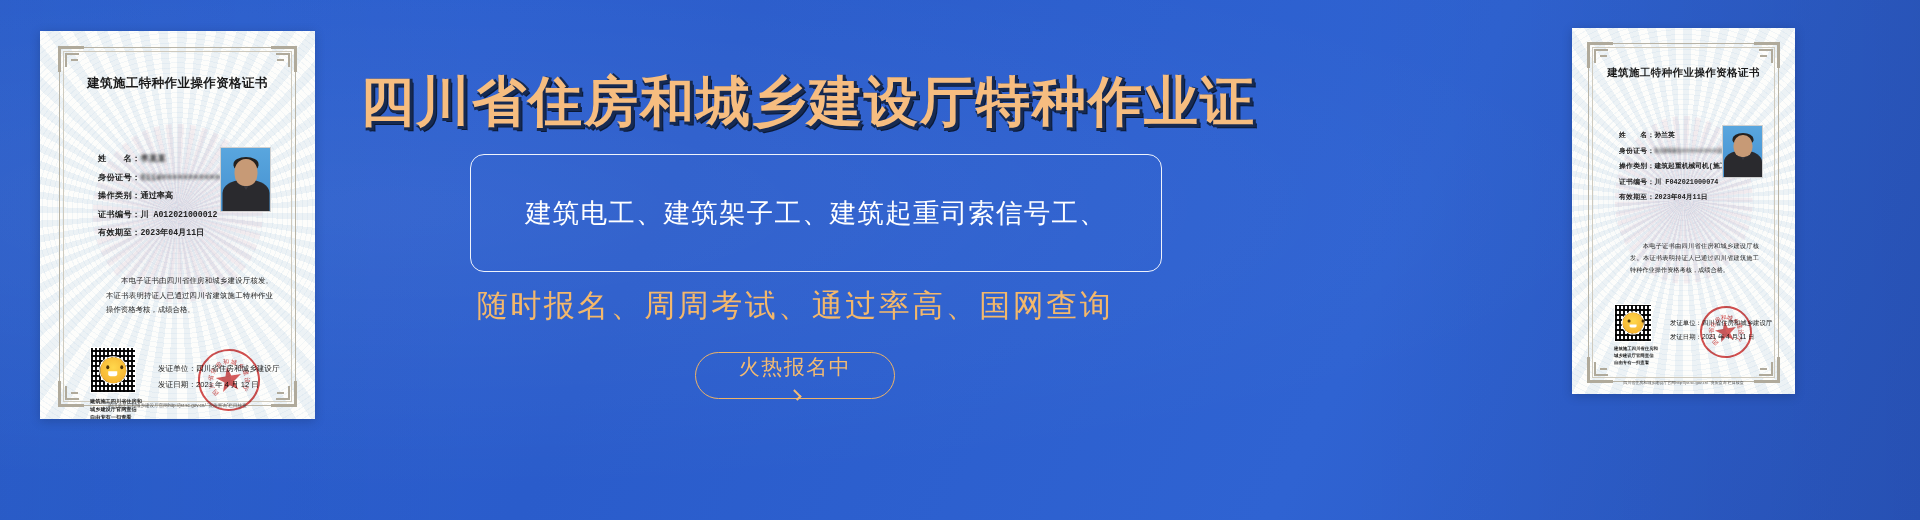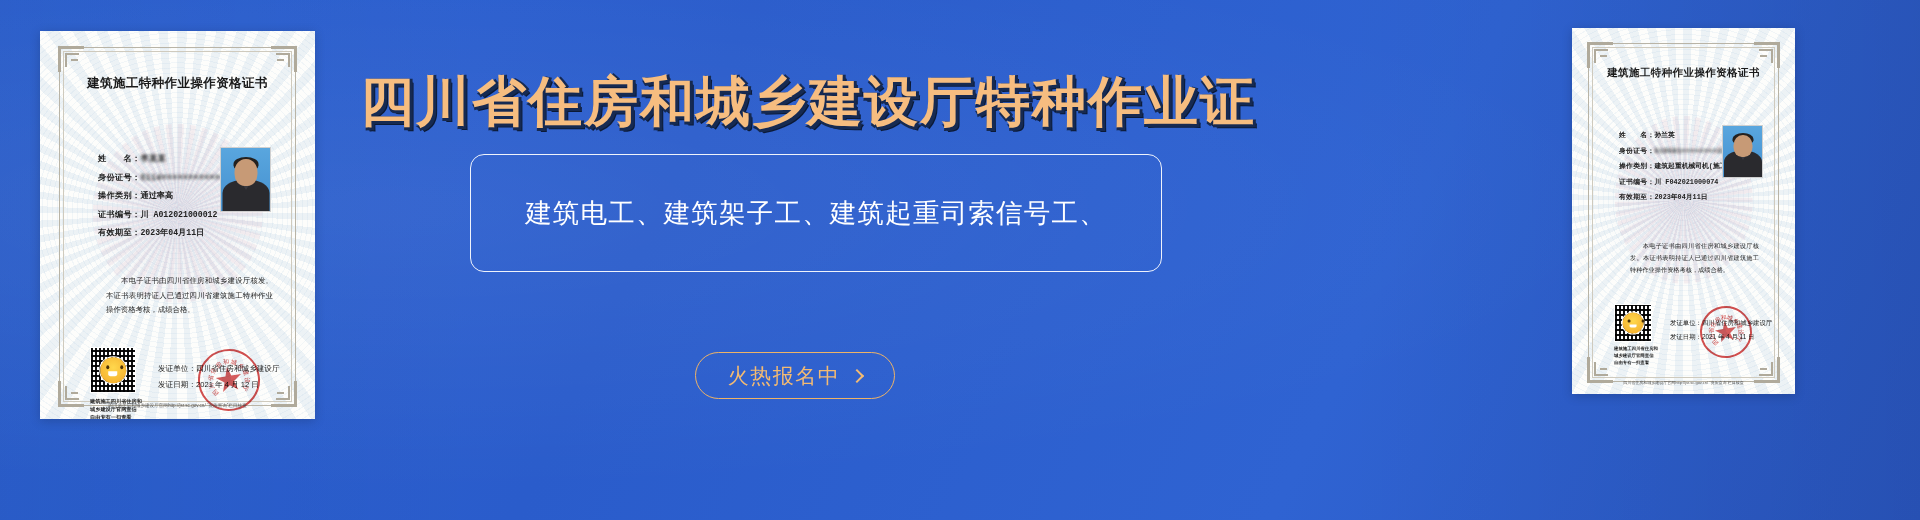--- a/index.html
+++ b/index.html
@@ -250,20 +250,21 @@
   .cta{
     position:absolute; left:50%; top:352px;
     transform:translateX(-50%);
     width:200px; height:47px;
     border:1.6px solid #eeb367;
     border-radius:24px;
     display:flex; align-items:center; justify-content:center;
     gap:11px;
     cursor:pointer;
     background:transparent;
+    flex-direction:column;
   }
   .cta-label{
     color:#f4bb72; font-size:21px; letter-spacing:1.5px; font-weight:400;
   }
   .cta-arrow{
     display:inline-block; width:10px; height:10px;
     border-top:2px solid #f4bb72; border-right:2px solid #f4bb72;
     transform:rotate(45deg);
     margin-left:1px;
   }
@@ -444,19 +445,20 @@
     <div class="cert-foot">四川省住房和城乡建设厅官网http://jsr.sc.gov.cn/  “资质查询”栏目核查</div>
   </div>
 
   <div class="center">
     <div class="headline">四川省住房和城乡建设厅特种作业证</div>
 
     <div class="subbox">
       <div class="subline">建筑电工、建筑架子工、建筑起重司索信号工、</div>
     </div>
 
+    <div class="tagline">随时报名、周周考试、通过率高、国网查询</div>
 
     <div class="cta">
       <span class="cta-label">火热报名中</span>
       <span class="cta-arrow"></span>
     </div>
   </div>
 </div>
 
 </body></html>

